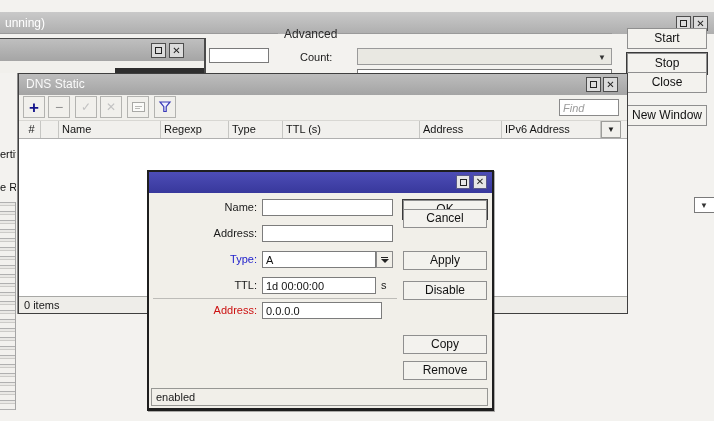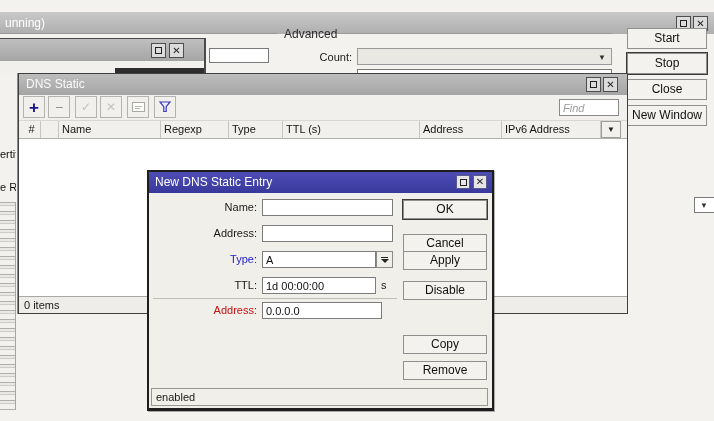--- a/index.html
+++ b/index.html
@@ -24,21 +24,21 @@
     position:absolute; top:4px; width:15px; height:15px;
     background:#dcdcdc; border:1px solid #4e4e4e;
     display:flex; align-items:center; justify-content:center;
     color:#222; font-size:10px; line-height:1;
   }
   .max-glyph { display:block; width:7px; height:7px; border:1px solid #222; background:transparent; }
 
   
   .group-line { height:1px; background:#9a9a9a; }
   .group-label { color:#2b2b2b; font-size:12px; }
-  .field-label { text-align:right; font-size:11px; color:#1a1a1a; }
+  .field-label { text-align:left; font-size:11px; color:#1a1a1a; }
   .combo-disabled {
     background:#e9e8e2; border:1px solid #9a9a9a; position:relative;
   }
   .combo-arrow { position:absolute; right:5px; top:4px; font-size:8px; color:#333; }
   .input-fragment { background:#ffffff; border:1px solid #7a7a7a; }
 
   
   .bg-window {
     left:0; top:38px; width:206px; height:35px;
     border-top:1px solid #4a4a4a; border-right:2px solid #4a4a4a;
@@ -197,21 +197,21 @@
     <span class="cap-btn" style="right:20px;">
         <span>✕</span>
       </span>
   </div>
   <div class="abs dark-strip" style="left:115px; top:29px; width:89px; height:5px;"></div>
 </div>
 <div class="abs input-fragment" style="left:209px; top:48px; width:60px; height:15px;"></div>
 
 <button class="side-btn" style="top:28px;">Start</button>
 <button class="side-btn default-btn" style="top:53px;">Stop</button>
-<button class="side-btn" style="top:79px;">Close</button>
+<button class="side-btn" style="top:72px;">Close</button>
 <button class="side-btn" style="top:105px;">New Window</button>
 
 <div class="abs input-fragment" style="left:694px; top:197px; width:20px; height:16px; border-right:none;">
   <span style="position:absolute; left:5px; top:3px; font-size:8px; color:#333;">▼</span>
 </div>
 
 <div class="abs left-frag-text" style="top:148px; width:16px;">ertif</div>
 <div class="abs left-frag-text" style="top:181px; width:16px;">e Re</div>
 <div class="abs left-rows"></div>
 
@@ -269,21 +269,20 @@
 
   <div class="dns-body"></div>
 
   <div class="dns-status">
     <span>0 items</span>
   </div>
 </div>
 
 <div class="abs dialog">
   <div class="dlg-titlebar">
-    <span>New DNS Static Entry</span>
     <span class="cap-btn" style="right:22px;">
         <span class="max-glyph"></span>
       </span>
     <span class="cap-btn" style="right:5px;">
         <span>✕</span>
       </span>
   </div>
 
   <div class="dlg-body">
     <div class="dlg-label" style="top:6px;">Name:</div>
@@ -302,21 +301,21 @@
     <div class="dlg-label" style="top:84px;">TTL:</div>
     <input class="dlg-input" style="left: 113px; top: 84px; width: 114px;" type="text" value="1d 00:00:00">
     <span class="ttl-suffix" style="top:84px;">s</span>
 
     <div class="dlg-sep" style="top:105px;"></div>
 
     <div class="dlg-label lbl-red" style="top:109px;">Address:</div>
     <input class="dlg-input" style="left: 113px; top: 109px; width: 120px;" type="text" value="0.0.0.0">
 
     <button class="dlg-btn default-btn" style="top:7px;">OK</button>
-    <button class="dlg-btn" style="top:41px;">Cancel</button>
+    <button class="dlg-btn" style="top:16px;">Cancel</button>
     <button class="dlg-btn" style="top:58px;">Apply</button>
     <button class="dlg-btn" style="top:88px;">Disable</button>
     <button class="dlg-btn" style="top:142px;">Copy</button>
     <button class="dlg-btn" style="top:168px;">Remove</button>
 
     <div class="dlg-status">
       <span>enabled</span>
     </div>
   </div>
 </div>

